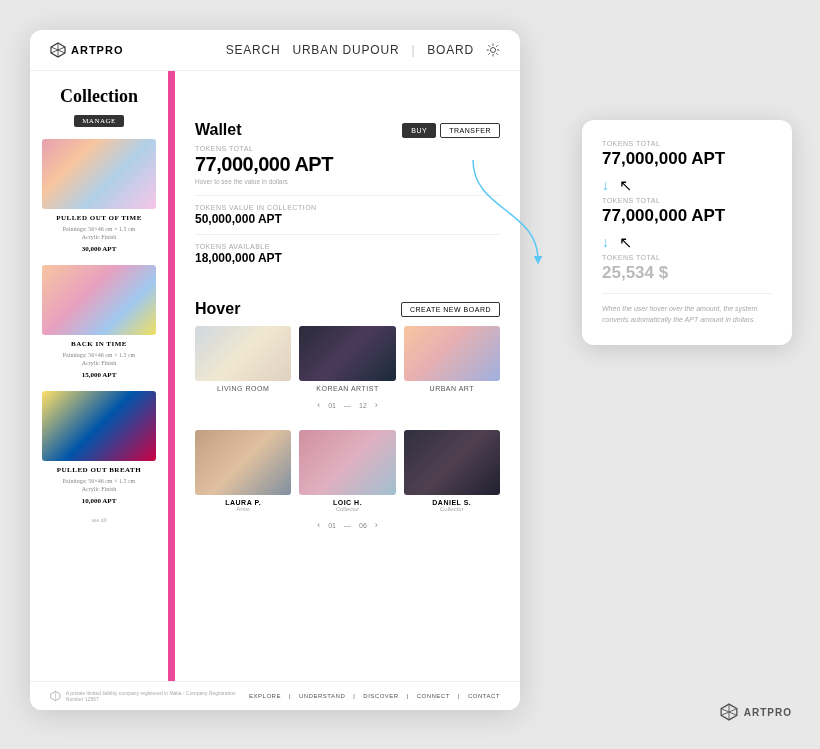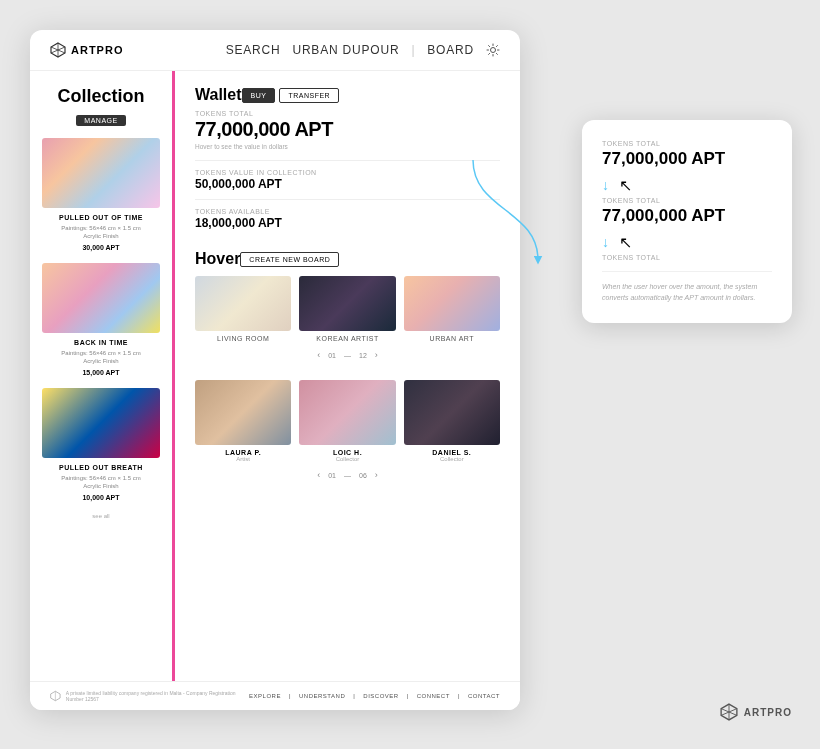--- a/index.html
+++ b/index.html
@@ -67,23 +67,24 @@
     
     .content-area {
       display: flex;
       height: calc(100% - 45px);
     }
 
     
     .sidebar {
       width: 145px;
       min-width: 145px;
-      border-right: 3px solid #ec4899;
+      border-right: 7px solid #ec4899;
       padding: 15px 12px;
       overflow-y: auto;
+      font-family: Liberation Serif, serif;
     }
     .sidebar-title {
       font-size: 18px;
       font-weight: 700;
       margin-bottom: 8px;
       text-align: center;
     }
     .sidebar-badge {
       display: block;
       background: #333;
@@ -138,22 +139,24 @@
       padding: 15px 20px;
       overflow-y: auto;
     }
 
     
     .section {
       margin-bottom: 20px;
     }
     .section-header {
       display: flex;
+      justify-content: space-between;
       align-items: center;
       margin-bottom: 6px;
+      margin-top: 35px;
     }
     .section-title {
       font-size: 16px;
       font-weight: 700;
     }
     .btn-group {
       display: flex;
       gap: 4px;
     }
     .btn-sm {
@@ -564,20 +567,21 @@
   <div class="tooltip-token-label">TOKENS TOTAL</div>
   <div style="display:flex; align-items:center; gap:4px;">
     <div class="tooltip-token-value">77,000,000 APT</div>
   </div>
   <div style="display:flex; align-items:center; gap:2px; margin:2px 0;">
     <span class="tooltip-arrow-down">↓</span>
     <span class="tooltip-cursor">↖</span>
   </div>
 
   <div class="tooltip-token-label">TOKENS TOTAL</div>
+  <div class="tooltip-token-value dimmed">25,534 $</div>
 
   <hr class="tooltip-divider">
   <div class="tooltip-note">When the user hover over the amount, the system converts automatically the APT amount in dollars.</div>
 </div>
 
 <div class="bottom-logo">
   <svg width="18" height="18" viewBox="0 0 16 16" fill="none">
     <polygon points="8,1 15,5 15,11 8,15 1,11 1,5" stroke="#555" stroke-width="1.2" fill="none"></polygon>
     <line x1="8" y1="1" x2="8" y2="15" stroke="#555" stroke-width="0.8"></line>
     <line x1="1" y1="5" x2="15" y2="11" stroke="#555" stroke-width="0.8"></line>

